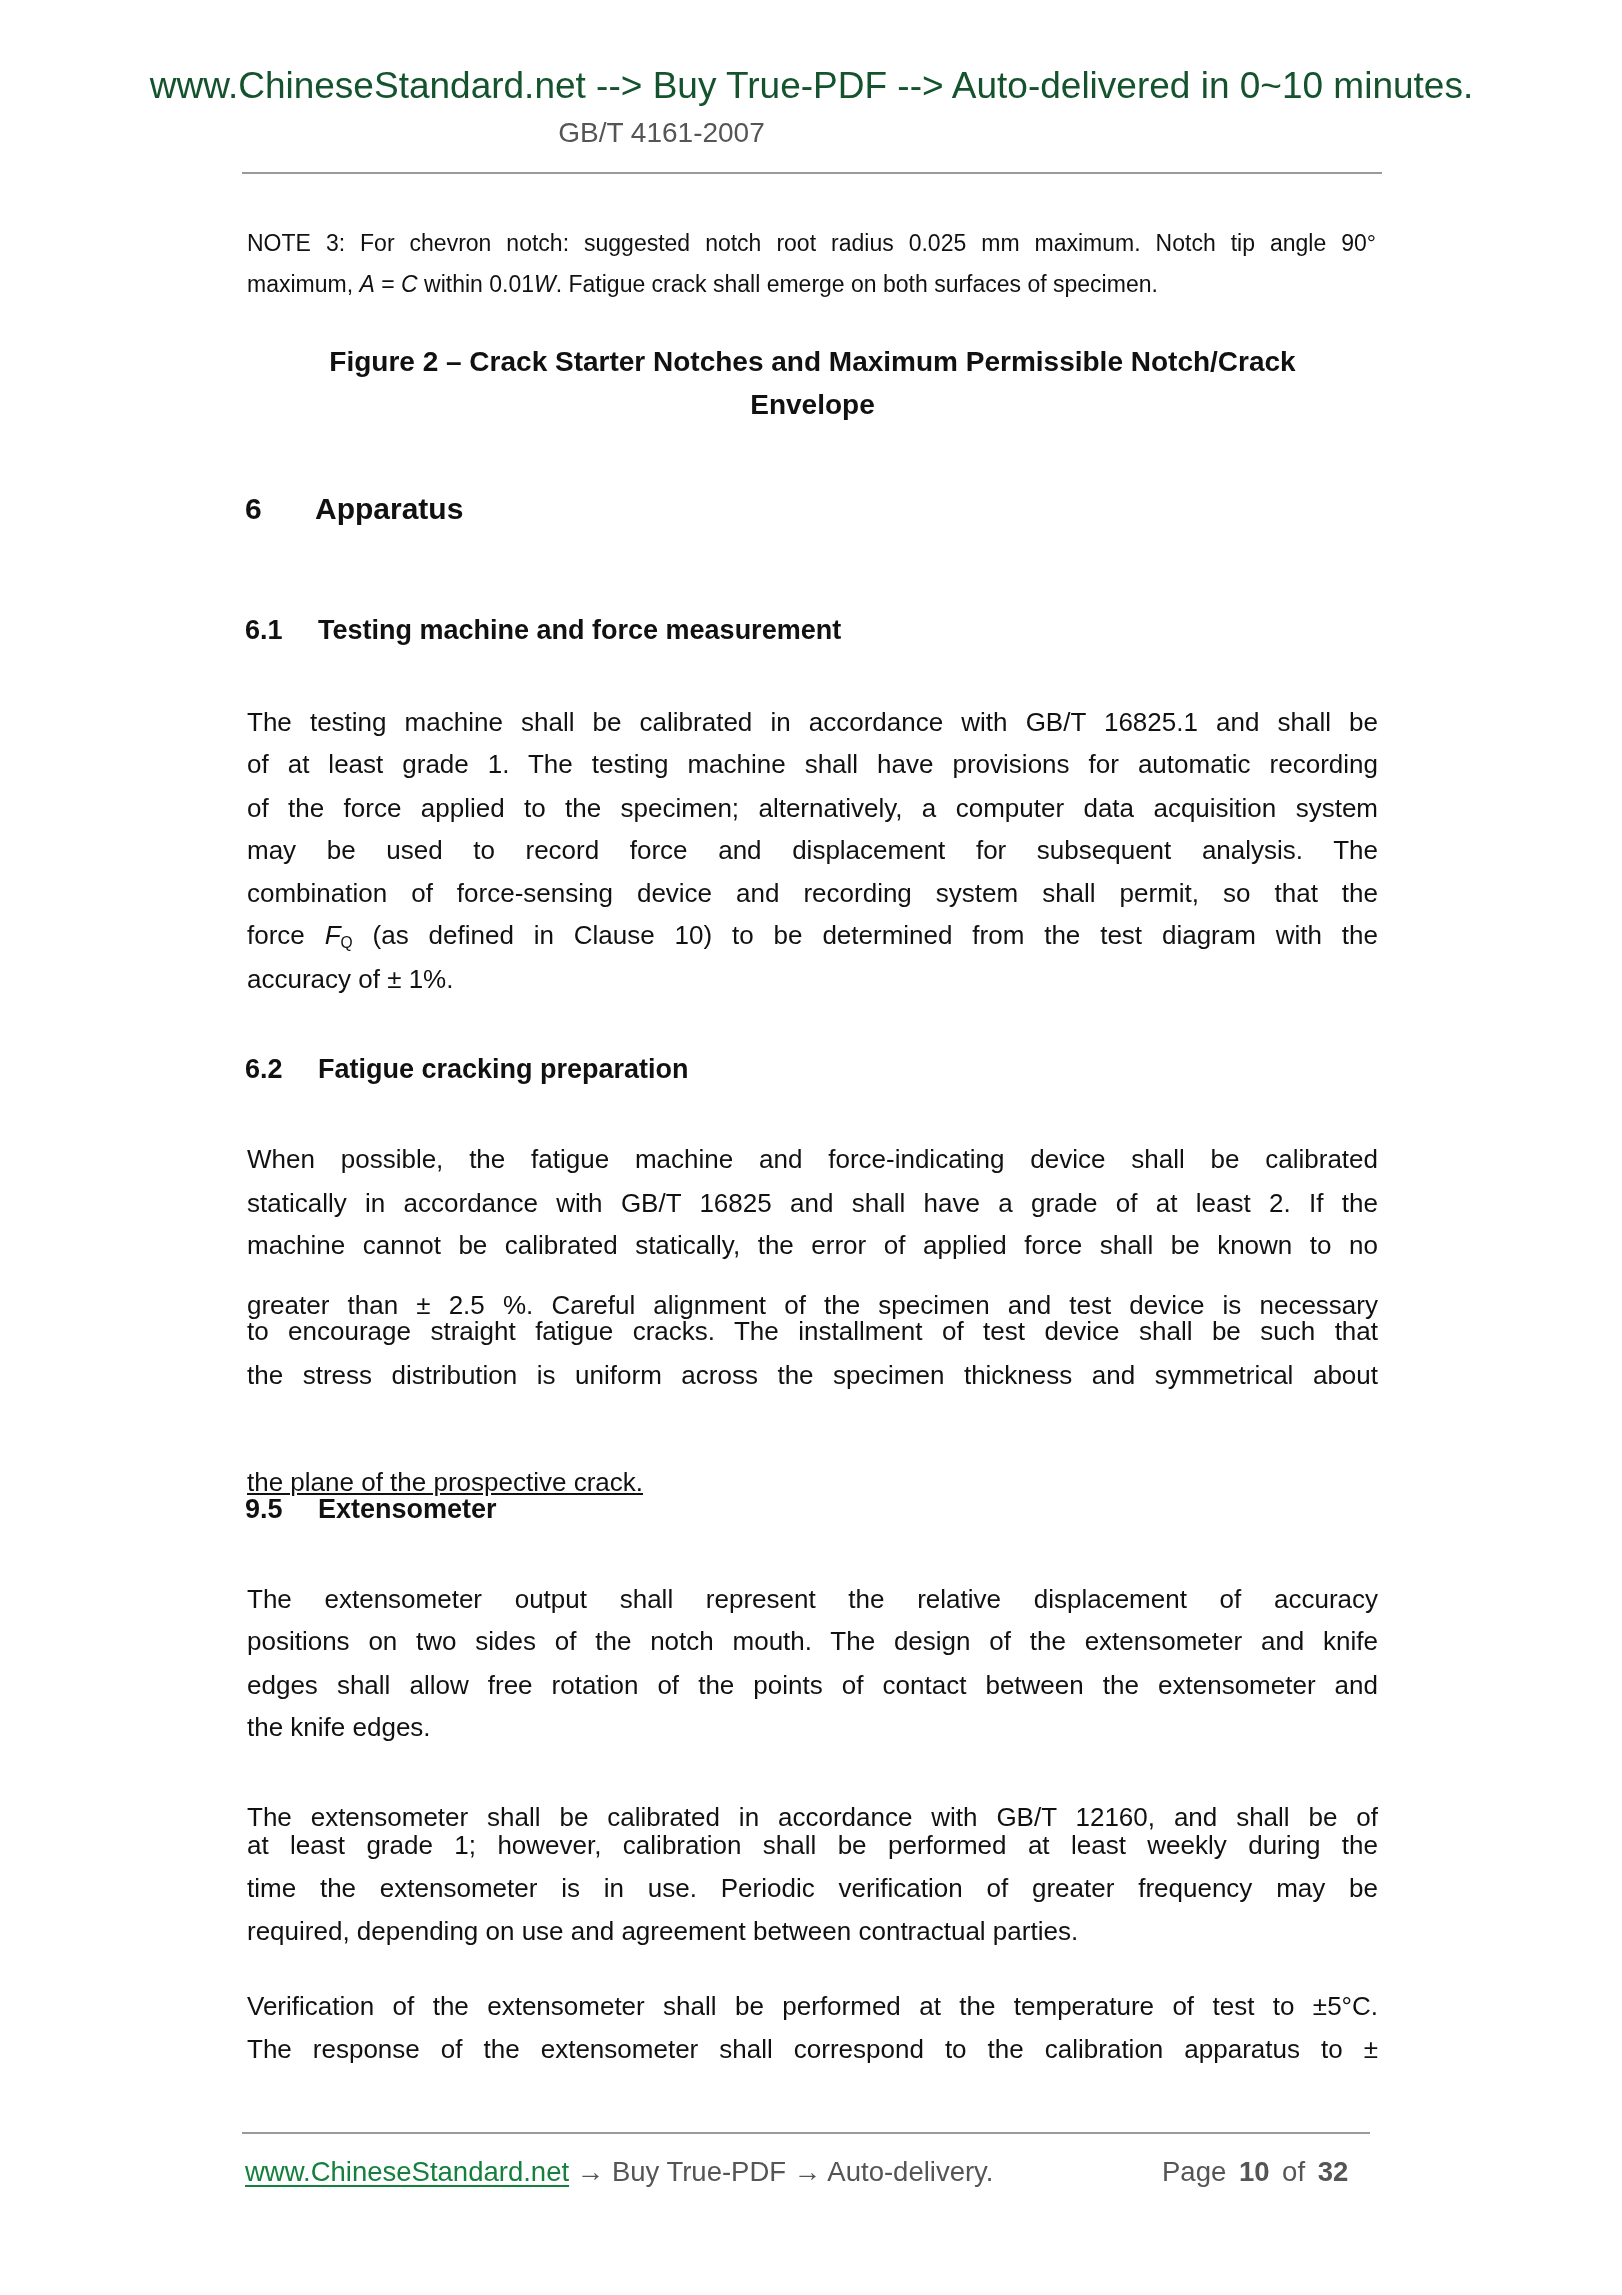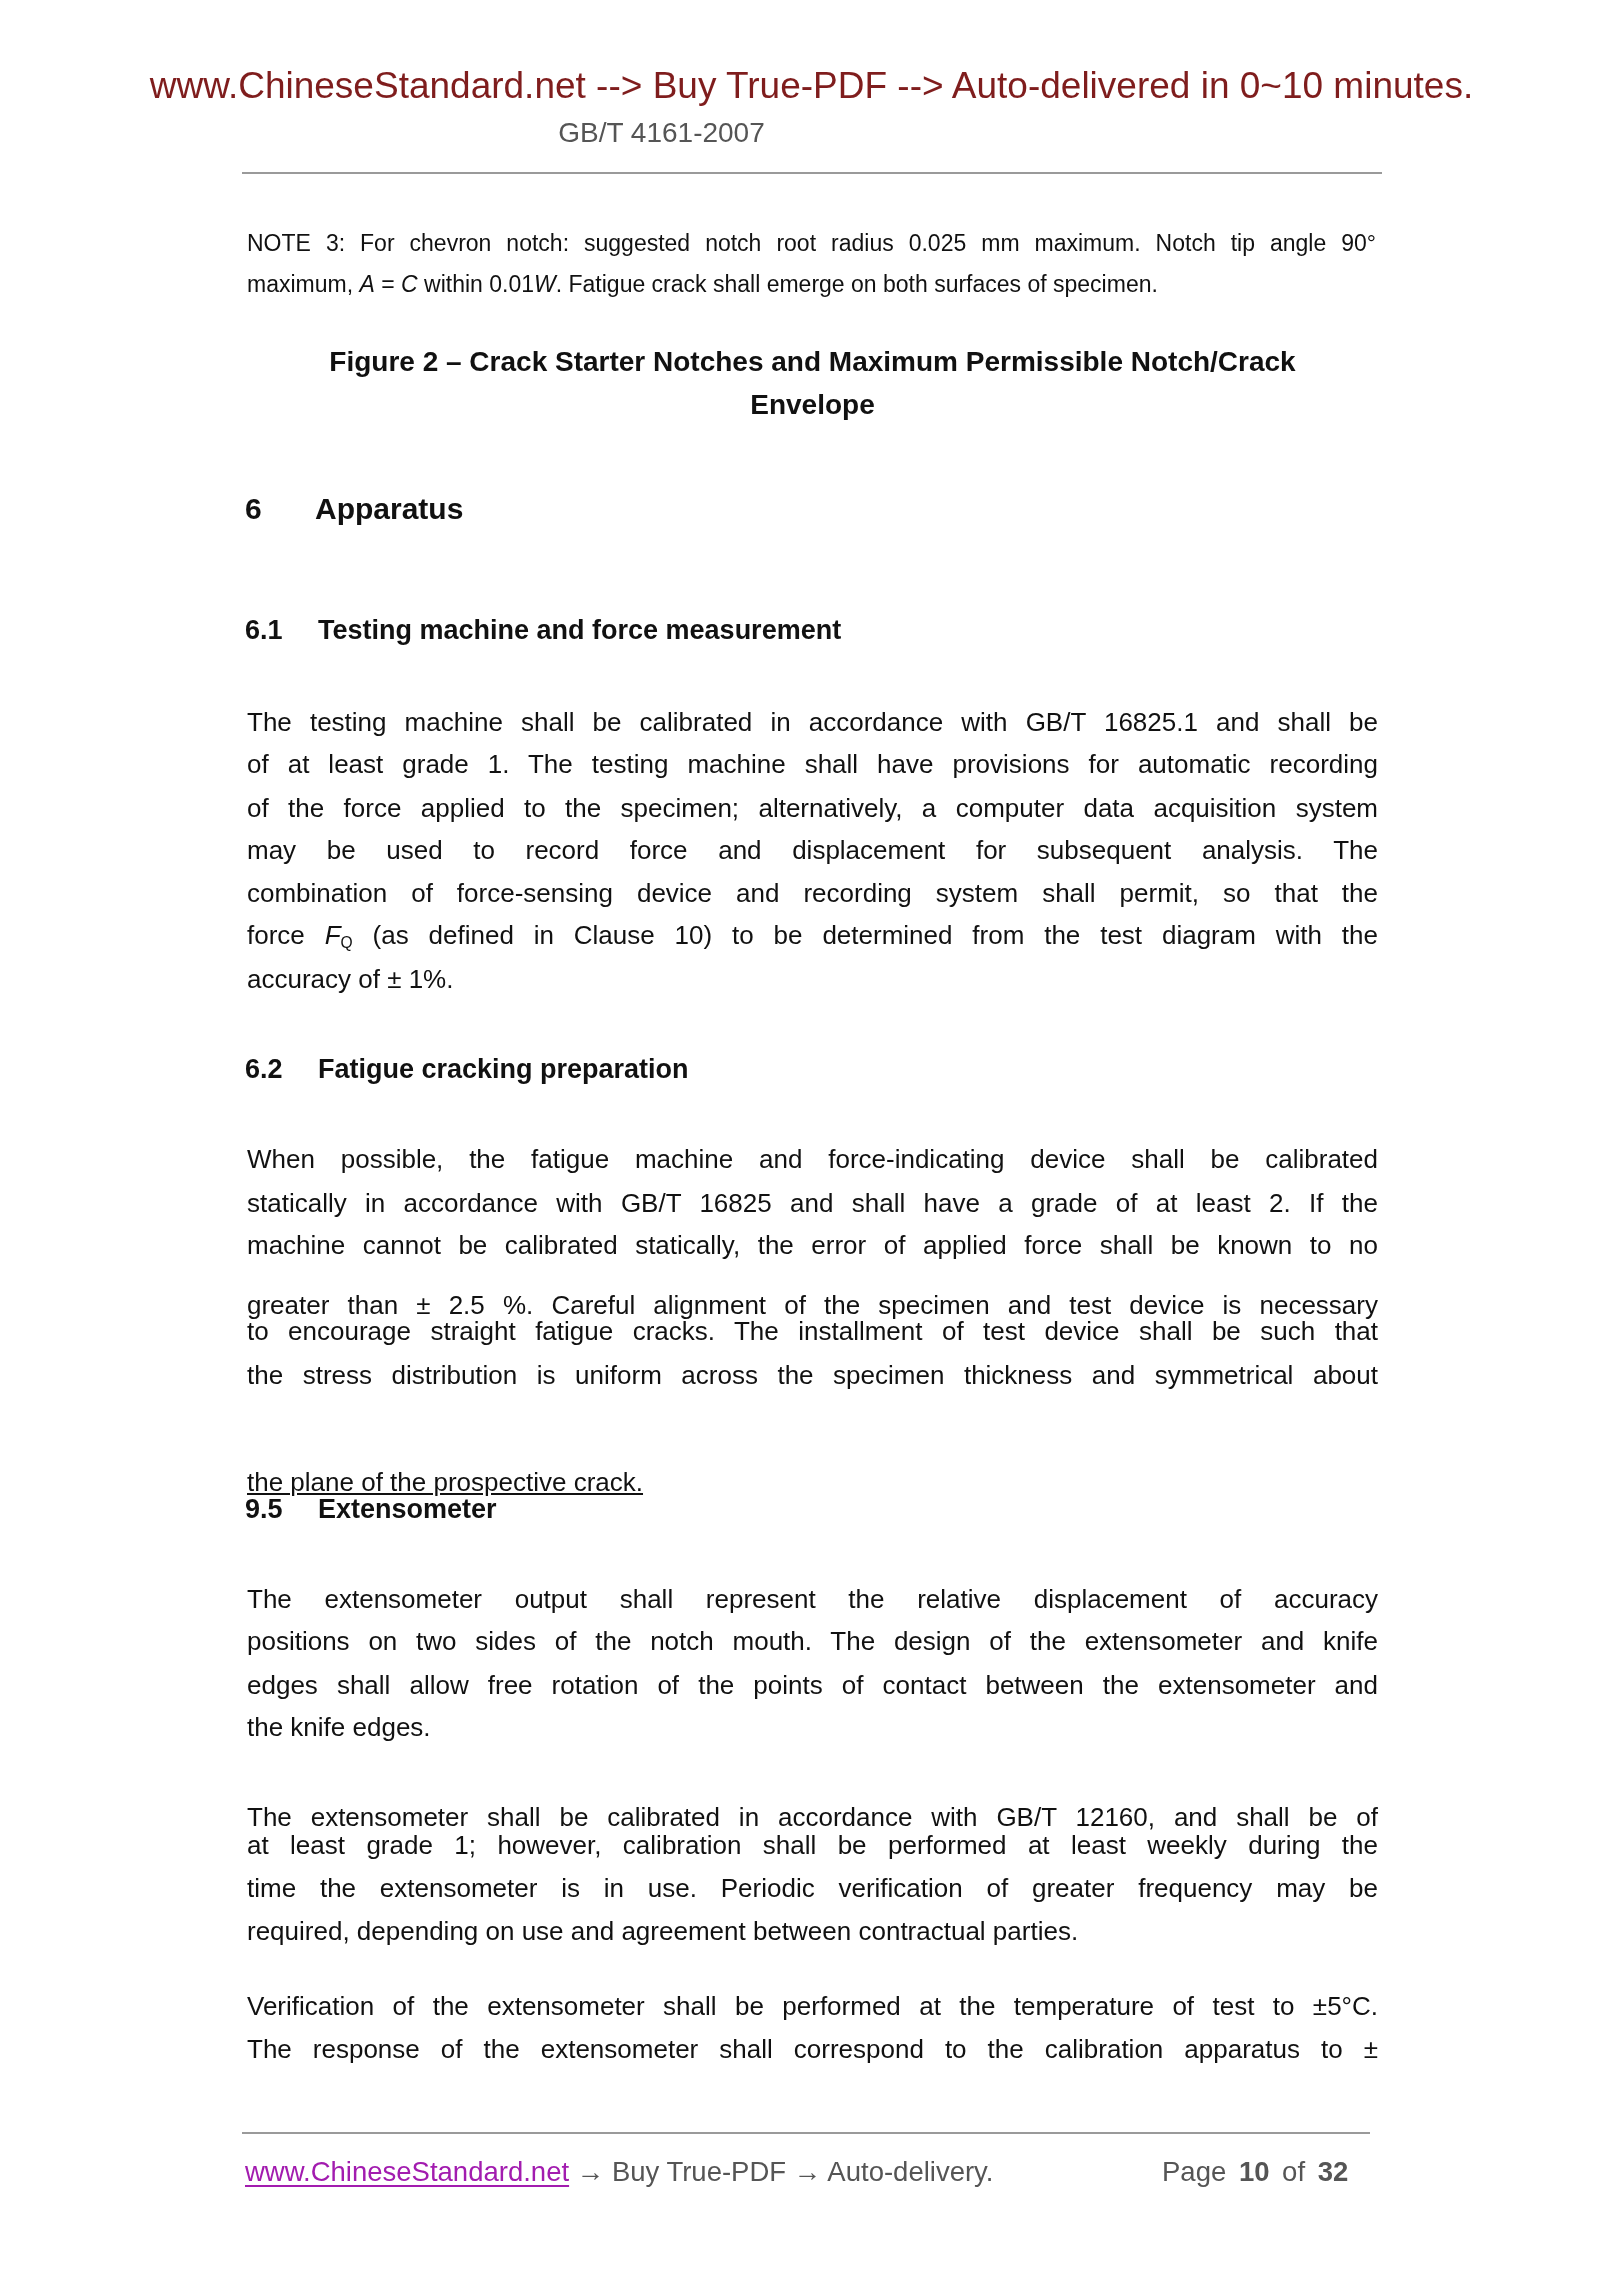--- a/index.html
+++ b/index.html
@@ -1,31 +1,31 @@
 <!DOCTYPE html>
 <html style="font-size:13.3px"><head>
 <meta charset="utf-8">
 <style>
   html, body { margin: 0; padding: 0; background: #ffffff; }
   body { width: 1623px; height: 2295px; position: relative; overflow: hidden;
          font-family: "Liberation Sans", sans-serif; color: #111; }
   .ln { position: absolute; white-space: nowrap; line-height: 1; }
-  .hdr1 { font-size: 37px; color: #7f1d1d; left: 0; width: 1623px; text-align: center; }
+  .hdr1 { font-size: 37px; color: #14532d; left: 0; width: 1623px; text-align: center; }
   .hdr2 { font-size: 28px; color: #555; left: 0; width: 1323px; text-align: center; }
   .rule { position: absolute; height: 0; border-top: 2.5px solid #9a9a9a; }
   .note { font-size: 23px; left: 247px; width: 1129px; }
   .cap { font-size: 28px; font-weight: bold; left: 247px; width: 1131px; text-align: center; }
   .h1 { font-size: 30px; font-weight: bold; left: 245px; }
   .h1 .num { display: inline-block; width: 70px; }
   .h2 { font-size: 27px; font-weight: bold; left: 245px; }
   .h2 .num { display: inline-block; width: 73px; }
   .body { font-size: 26px; left: 247px; width: 1131px; }
   .just { text-align: justify; text-align-last: justify; }
   .foot { font-size: 27.5px; color: #555; }
-  .foot a { color: #a21caf; text-decoration: underline; text-underline-offset: 4.2px; }
+  .foot a { color: #15803d; text-decoration: underline; text-underline-offset: 4.2px; }
   .foot b { font-weight: bold; }
   i { font-style: italic; }
   sub { font-size: 0.6em; vertical-align: -0.25em; }
 </style>
 </head>
 <body>
 
 <div class="ln hdr1" style="top:67px;">www.ChineseStandard.net --&gt; Buy True-PDF --&gt; Auto-delivered in 0~10 minutes.</div>
 <div class="ln hdr2" style="top:119px;">GB/T 4161-2007</div>
 <div class="rule" style="top:172px; left:242px; width:1140px;"></div>

